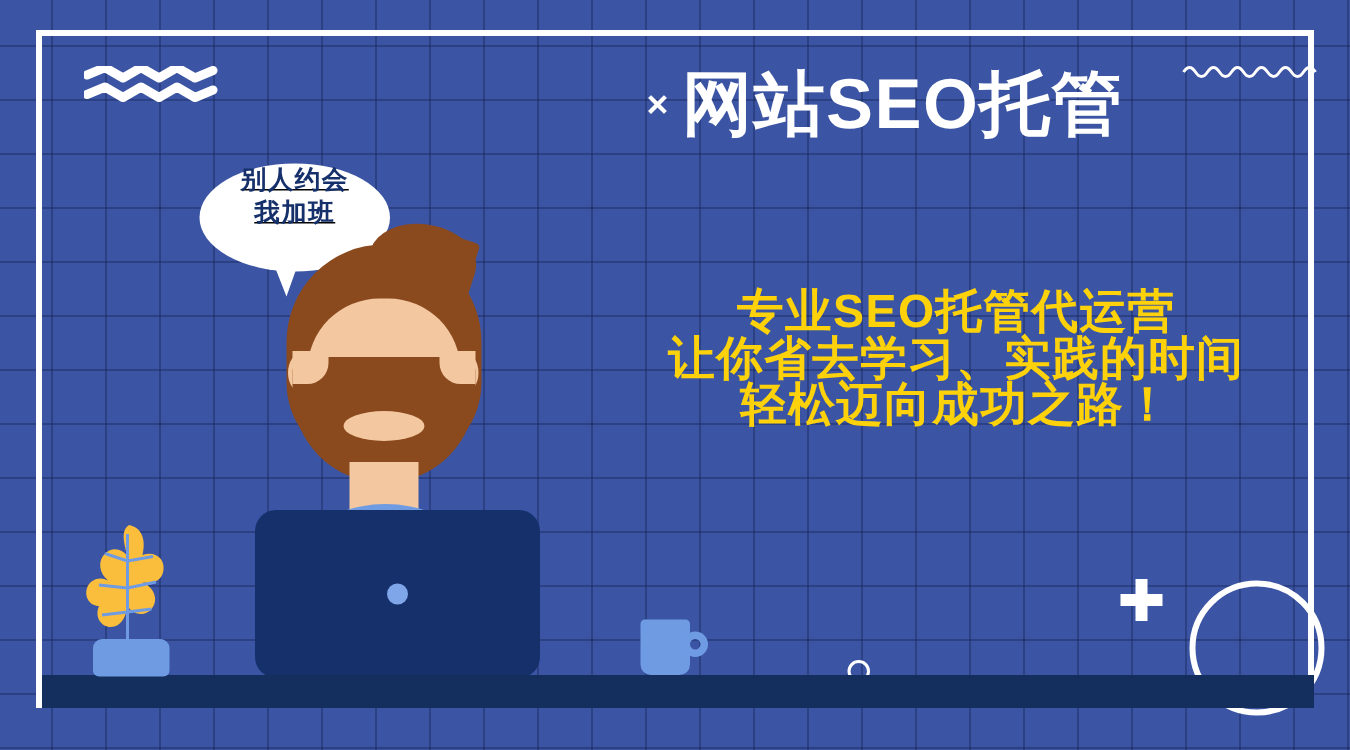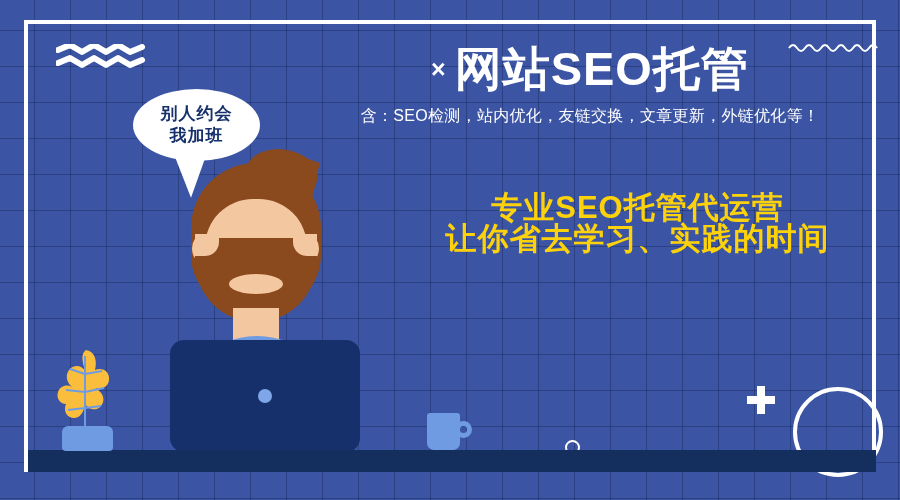--- a/index.html
+++ b/index.html
@@ -134,29 +134,29 @@
     font-weight: bold;
     letter-spacing: 1px;
     line-height: 1.0;
     white-space: nowrap;
   }
   .yellow-line + .yellow-line { }
   
   #speech-bubble {
     position: absolute;
     left: 133px;
-    top: 89px;
+    top: 109px;
     width: 127px;
     height: 72px;
     background: #ffffff;
     border-radius: 50% / 50%;
     display: flex;
     flex-direction: column;
     align-items: center;
-    justify-content: center;
+    text-decoration: underline;
   }
   #speech-bubble .bubble-line {
     color: #16306B;
     font-size: 17px;
     font-weight: bold;
     line-height: 1.30;
     letter-spacing: 1px;
     white-space: nowrap;
   }
   #bubble-tail {
@@ -304,26 +304,26 @@
     <path d="M1,8 Q5,2 9,8 T17,8 T25,8 T33,8 T41,8 T49,8 T57,8 T65,8 T73,8 T81,8 T89,8" fill="none" stroke="#ffffff" stroke-width="2"></path>
   </svg>
 
   <div id="plus-mark"></div>
   <div id="small-circle"></div>
 
   <div id="headline-block">
     <div id="main-title">
       <span id="title-x">×</span><span>网站SEO托管</span>
     </div>
-    <span id="subtitle">含：SEO检测，站内优化，友链交换，文章更新，外链优化等！</span>
   </div>
 
   <div id="yellow-lines">
     <span class="yellow-line">专业SEO托管代运营</span>
     <span class="yellow-line">让你省去学习、实践的时间</span>
+    <span class="yellow-line">轻松迈向成功之路！</span>
   </div>
 
   <div id="bubble-tail"></div>
   <div id="speech-bubble">
     <span class="bubble-line">别人约会</span>
     <span class="bubble-line">我加班</span>
   </div>
 
   <div id="character">
     <div id="hair-back"></div>

